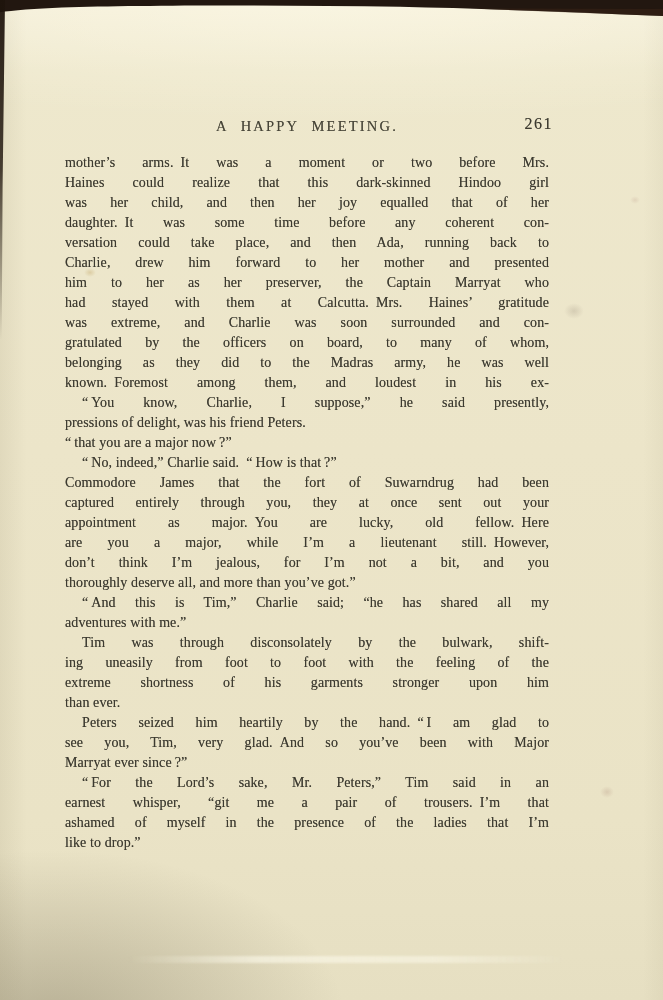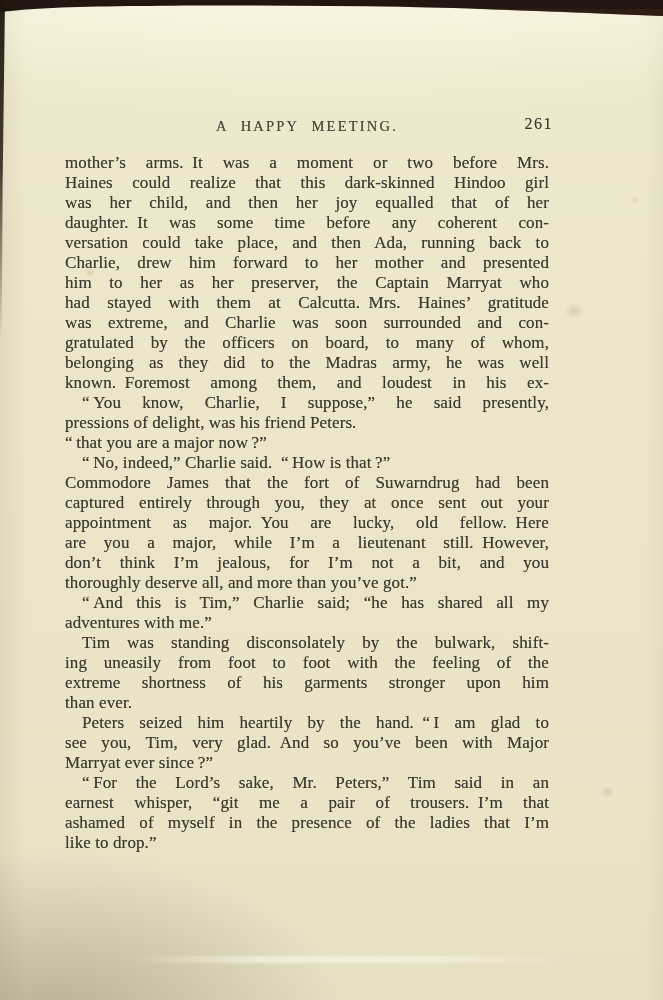--- a/index.html
+++ b/index.html
@@ -53,21 +53,21 @@
     position: absolute; right: -4px; top: -2px;
     font-size: 16px;
     letter-spacing: 1.5px;
     color: var(--ink);
     text-shadow: 0 0 0.5px rgba(60,58,48,0.55);
   }
   .text-block { position: absolute; top: 153px; left: 0; width: 100%; }
   .line {
     height: 20px;
     line-height: 20px;
-    font-size: 17px;
+    font-size: 14px;
     letter-spacing: 0.1px;
     color: var(--ink);
     text-shadow: 0 0 0.5px rgba(60,58,48,0.6);
     white-space: nowrap;
   }
   .line.jst { white-space: normal; text-align: justify; text-align-last: justify; }
   .line.ind { text-indent: 17px; }
   
   .blemish { position: absolute; border-radius: 50%; pointer-events: none; }
   .b1 { left: 84px; top: 268px; width: 12px; height: 9px;
@@ -120,21 +120,21 @@
         <div class="line">“ that you are a major now ?”</div>
         <div class="line ind">“ No, indeed,” Charlie said. “ How is that ?”</div>
         <div class="line jst">Commodore James that the fort of Suwarndrug had been</div>
         <div class="line jst">captured entirely through you, they at once sent out your</div>
         <div class="line jst">appointment as major. You are lucky, old fellow. Here</div>
         <div class="line jst">are you a major, while I’m a lieutenant still. However,</div>
         <div class="line jst">don’t think I’m jealous, for I’m not a bit, and you</div>
         <div class="line">thoroughly deserve all, and more than you’ve got.”</div>
         <div class="line ind jst">“ And this is Tim,” Charlie said; “he has shared all my</div>
         <div class="line">adventures with me.”</div>
-        <div class="line ind jst">Tim was standing disconsolately by the bulwark, shift-</div>
+        <div class="line ind jst">Tim was through disconsolately by the bulwark, shift-</div>
         <div class="line jst">ing uneasily from foot to foot with the feeling of the</div>
         <div class="line jst">extreme shortness of his garments stronger upon him</div>
         <div class="line">than ever.</div>
         <div class="line ind jst">Peters seized him heartily by the hand. “ I am glad to</div>
         <div class="line jst">see you, Tim, very glad. And so you’ve been with Major</div>
         <div class="line">Marryat ever since ?”</div>
         <div class="line ind jst">“ For the Lord’s sake, Mr. Peters,” Tim said in an</div>
         <div class="line jst">earnest whisper, “git me a pair of trousers. I’m that</div>
         <div class="line jst">ashamed of myself in the presence of the ladies that I’m</div>
         <div class="line">like to drop.”</div>

